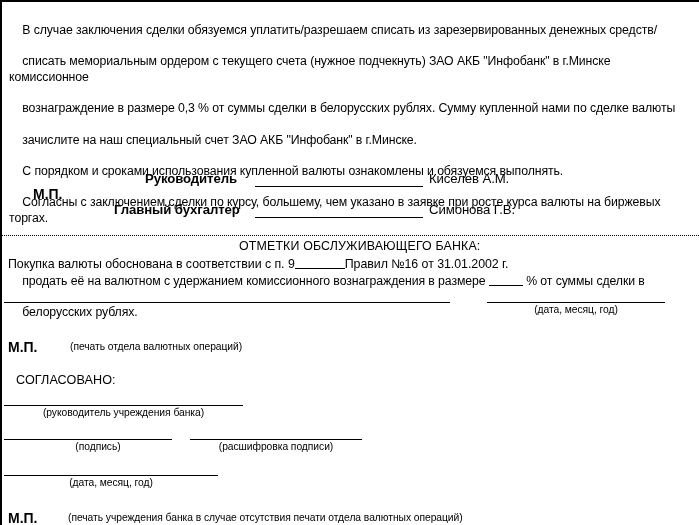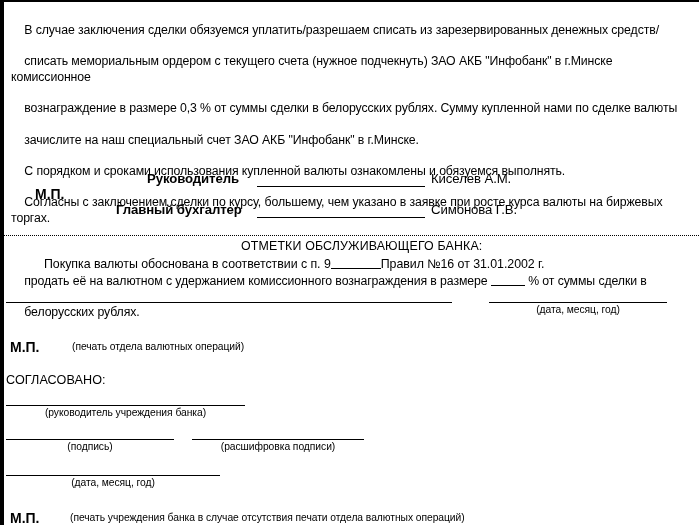--- a/index.html
+++ b/index.html
@@ -12,21 +12,21 @@
     color: #000000;
   }
   #page {
     position: relative;
     width: 699px;
     height: 525px;
     overflow: hidden;
     background: #ffffff;
     box-sizing: border-box;
     border-top: 2px solid #000;
-    border-left: 4px solid #000000;
+    border-left: 2px solid #000000;
   }
 
   
   .body-text {
     position: absolute;
     left: 7px;
     top: 5px;
     width: 672px;
     font-size: 12.3px;
     line-height: 15.7px;
@@ -82,21 +82,20 @@
   
   .bank-head {
     position: absolute;
     font-size: 12.4px;
     letter-spacing: 0.15px;
   }
   .bank-line {
     position: absolute;
     font-size: 12.4px;
     letter-spacing: -0.05px;
-    margin-left: 34px;
   }
 
   .rule {
     position: absolute;
     border-bottom: 1.4px solid #000;
     height: 0;
   }
   .caption {
     position: absolute;
     font-size: 10.3px;
@@ -150,27 +149,27 @@
   </div>
 
   <div class="rule" style="left:2px; top:300px; width:446px;"></div>
 
   <div class="rule" style="left:485px; top:300px; width:178px;"></div>
   <div class="caption" style="left:485px; top:302px; width:178px;">(дата, месяц, год)</div>
 
   <div class="mp" style="left:6px; top:337px;">М.П.</div>
   <div class="caption-left" style="left:68px; top:339px;">(печать отдела валютных операций)</div>
 
-  <div class="plain" style="left:2px; top:371px;">СОГЛАСОВАНО:</div>
+  <div class="plain" style="left:14px; top:371px;">СОГЛАСОВАНО:</div>
 
   <div class="rule" style="left:2px; top:403px; width:239px;"></div>
   <div class="caption" style="left:2px; top:405px; width:239px;">(руководитель учреждения банка)</div>
 
   <div class="rule" style="left:2px; top:437px; width:168px;"></div>
-  <div class="caption" style="left:2px; top:439px; width:168px;">(подпись)</div>
+  <div class="caption" style="left:12px; top:439px; width:168px;">(подпись)</div>
 
   <div class="rule" style="left:188px; top:437px; width:172px;"></div>
   <div class="caption" style="left:188px; top:439px; width:172px;">(расшифровка подписи)</div>
 
   <div class="rule" style="left:2px; top:473px; width:214px;"></div>
   <div class="caption" style="left:2px; top:475px; width:214px;">(дата, месяц, год)</div>
 
   <div class="mp" style="left:6px; top:508px;">М.П.</div>
   <div class="caption-left" style="left:66px; top:510px;">(печать учреждения банка в случае отсутствия печати отдела валютных операций)</div>
 

